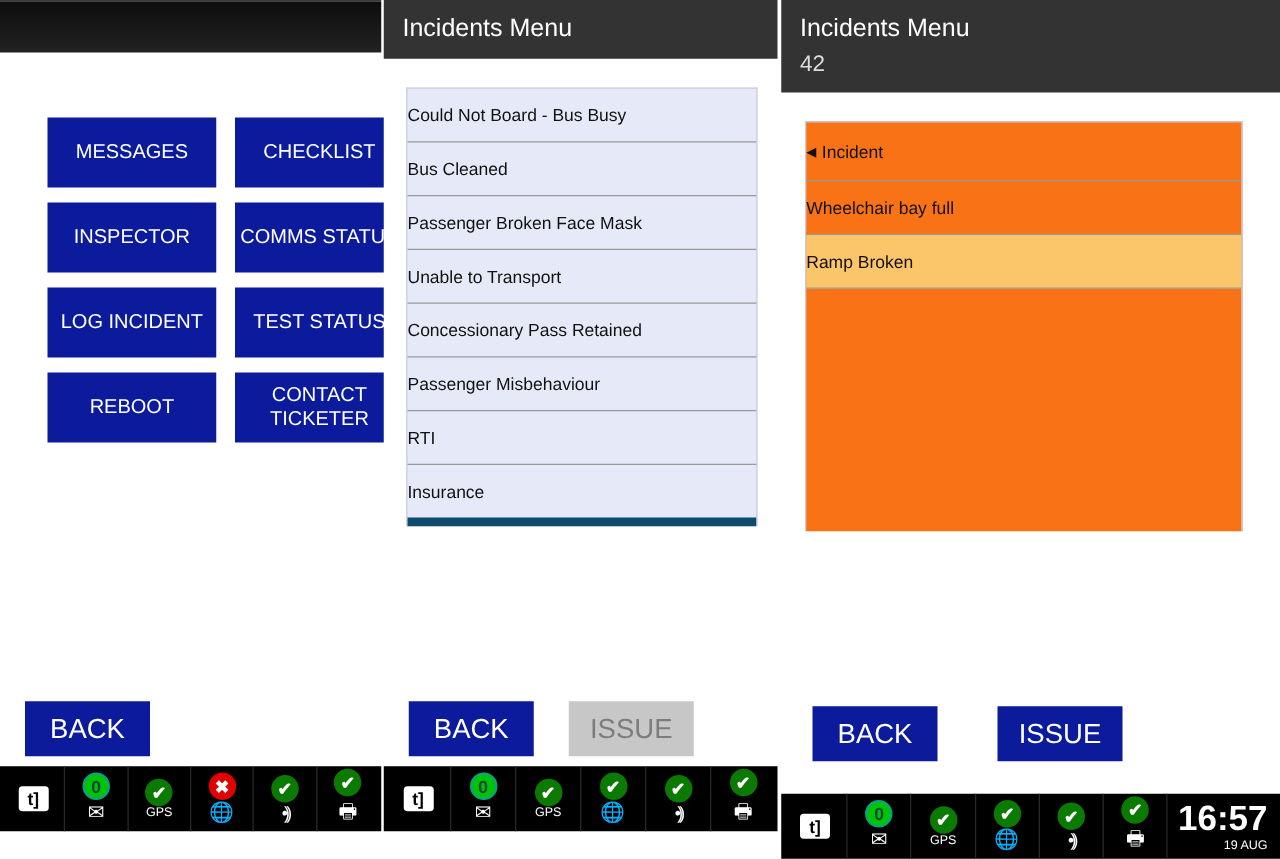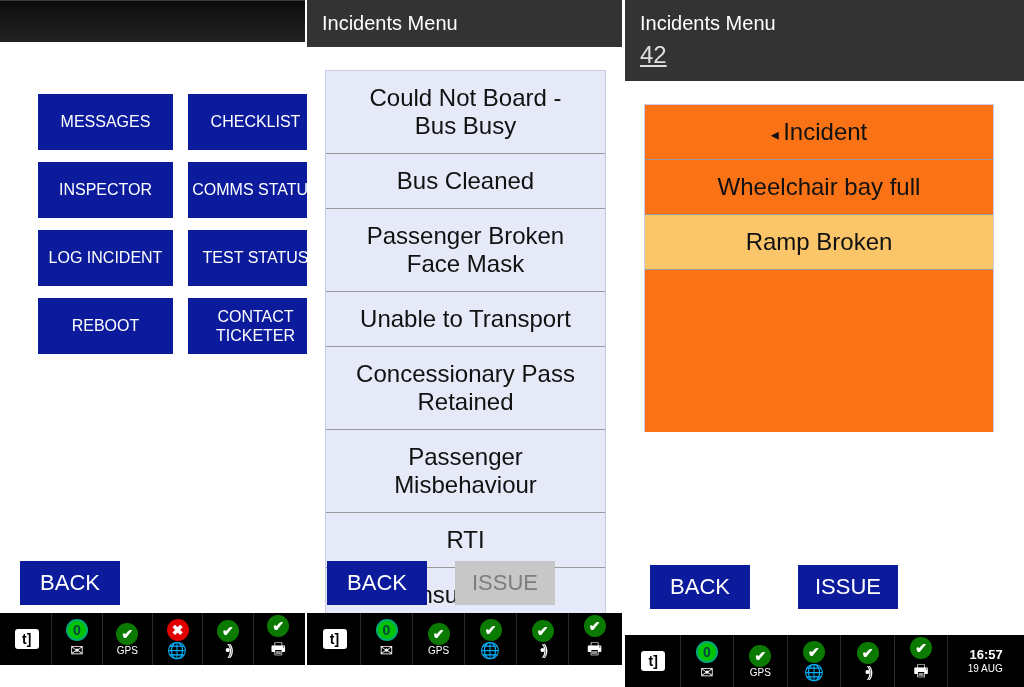--- a/index.html
+++ b/index.html
@@ -27,24 +27,23 @@
     padding: 12px 15px;
     font-size: 20px;
     width: 100%;
   }
   .header-dark {
     background: linear-gradient(to bottom,#0d0d0d,#222);
     height: 42px;
     border-top: 1px solid #3a3a3a;
   }
   .header .sub {
-    font-size: 24px;
+    font-size: 18px;
     margin-top: 6px;
     color: #ddd;
-    text-decoration: underline;
   }
 
   
   .grid {
     display: grid;
     grid-template-columns: repeat(2, 135px);
     grid-auto-rows: 56px;
     gap: 12px 15px;
     padding: 52px 0 0 38px;
   }
@@ -71,25 +70,24 @@
     border: 1px solid #c9cbe2;
     border-bottom: none;
   }
   .list {
     background: #e6e9f7;
     border: 1px solid #c9cbe2;
     border-bottom: none;
   }
   .row {
     border-bottom: 1px solid #999;
-    padding: 13px 28px;
-    font-size: 24px;
+    padding: 13px 0;
+    font-size: 14px;
     color: #111;
     cursor: pointer;
-    text-align: center;
   }
   .row.last-soft { border-bottom: 7px solid #0c4a6e; }
   .row.sel { background: #fbc56a; }
   .row.hdr::before { content: "◂ "; font-size: 16px; }
 
   
   .btmbar {
     position: absolute;
     bottom: 60px;
     left: 0;
@@ -146,21 +144,21 @@
   .icon-env { font-size:16px; }
   .icon-globe { font-size:16px; }
   .icon-nfc { font-size:14px; letter-spacing:-3px;}
   .icon-print { font-size:16px; }
   .tlogo {
     background:#fff;color:#000;width:24px;height:20px;
     display:flex;align-items:center;justify-content:center;
     font-weight:bold;font-size:14px;border-radius:3px;
   }
   .clock { color:#fff; text-align:right; padding:0 8px; line-height:1.1;}
-  .clock .t { font-size:13px; font-weight:bold; }
+  .clock .t { font-size:28px; font-weight:bold; }
   .clock .d { font-size:10px; }
 </style>
 </head>
 <body>
 
 <div class="panel panel1">
   <div class="header header-dark"></div>
   <div class="grid">
     <div class="mainbtn">MESSAGES</div>
     <div class="mainbtn">CHECKLIST</div>

